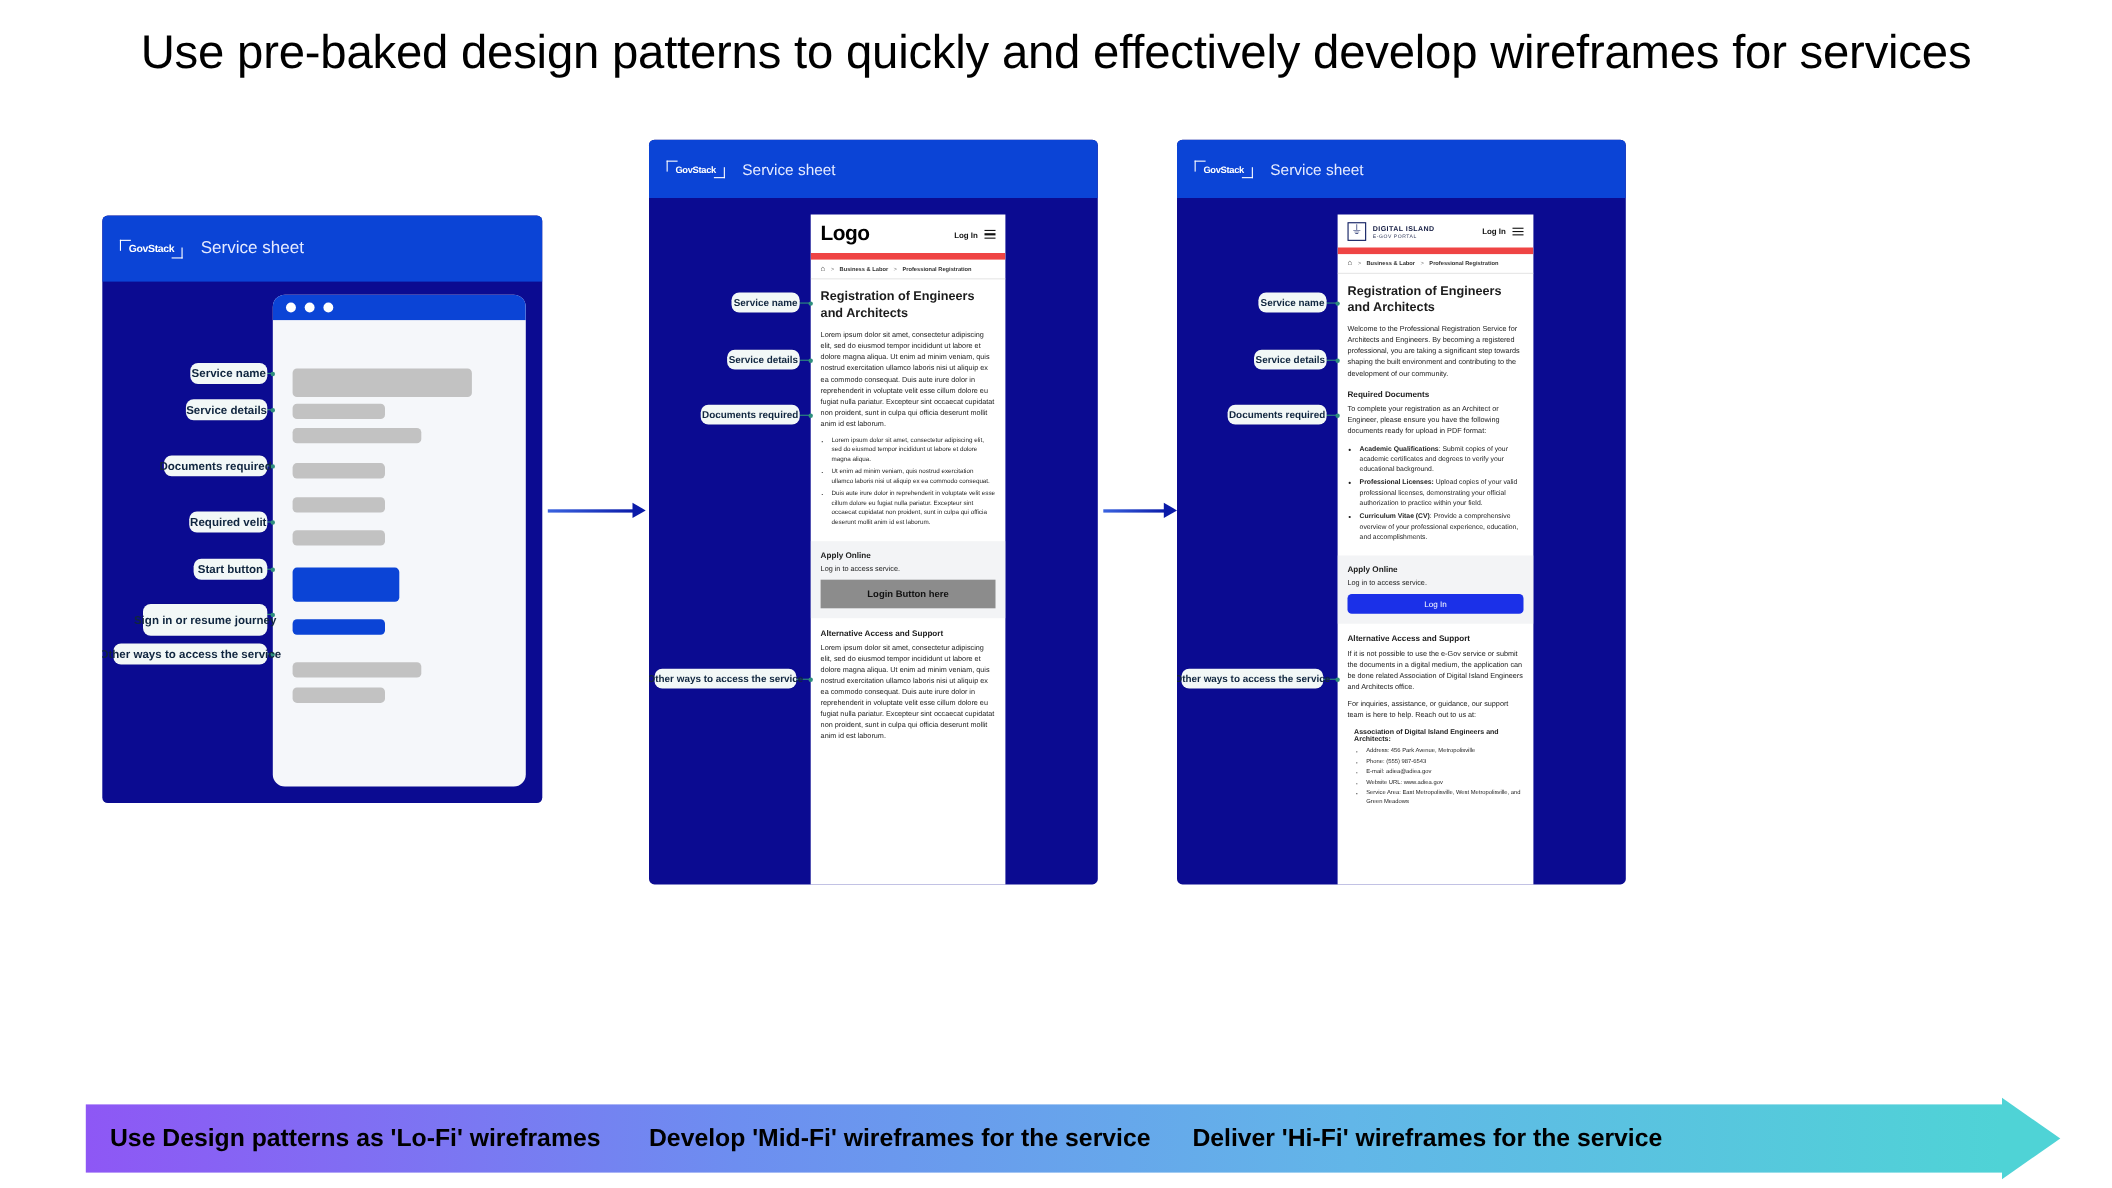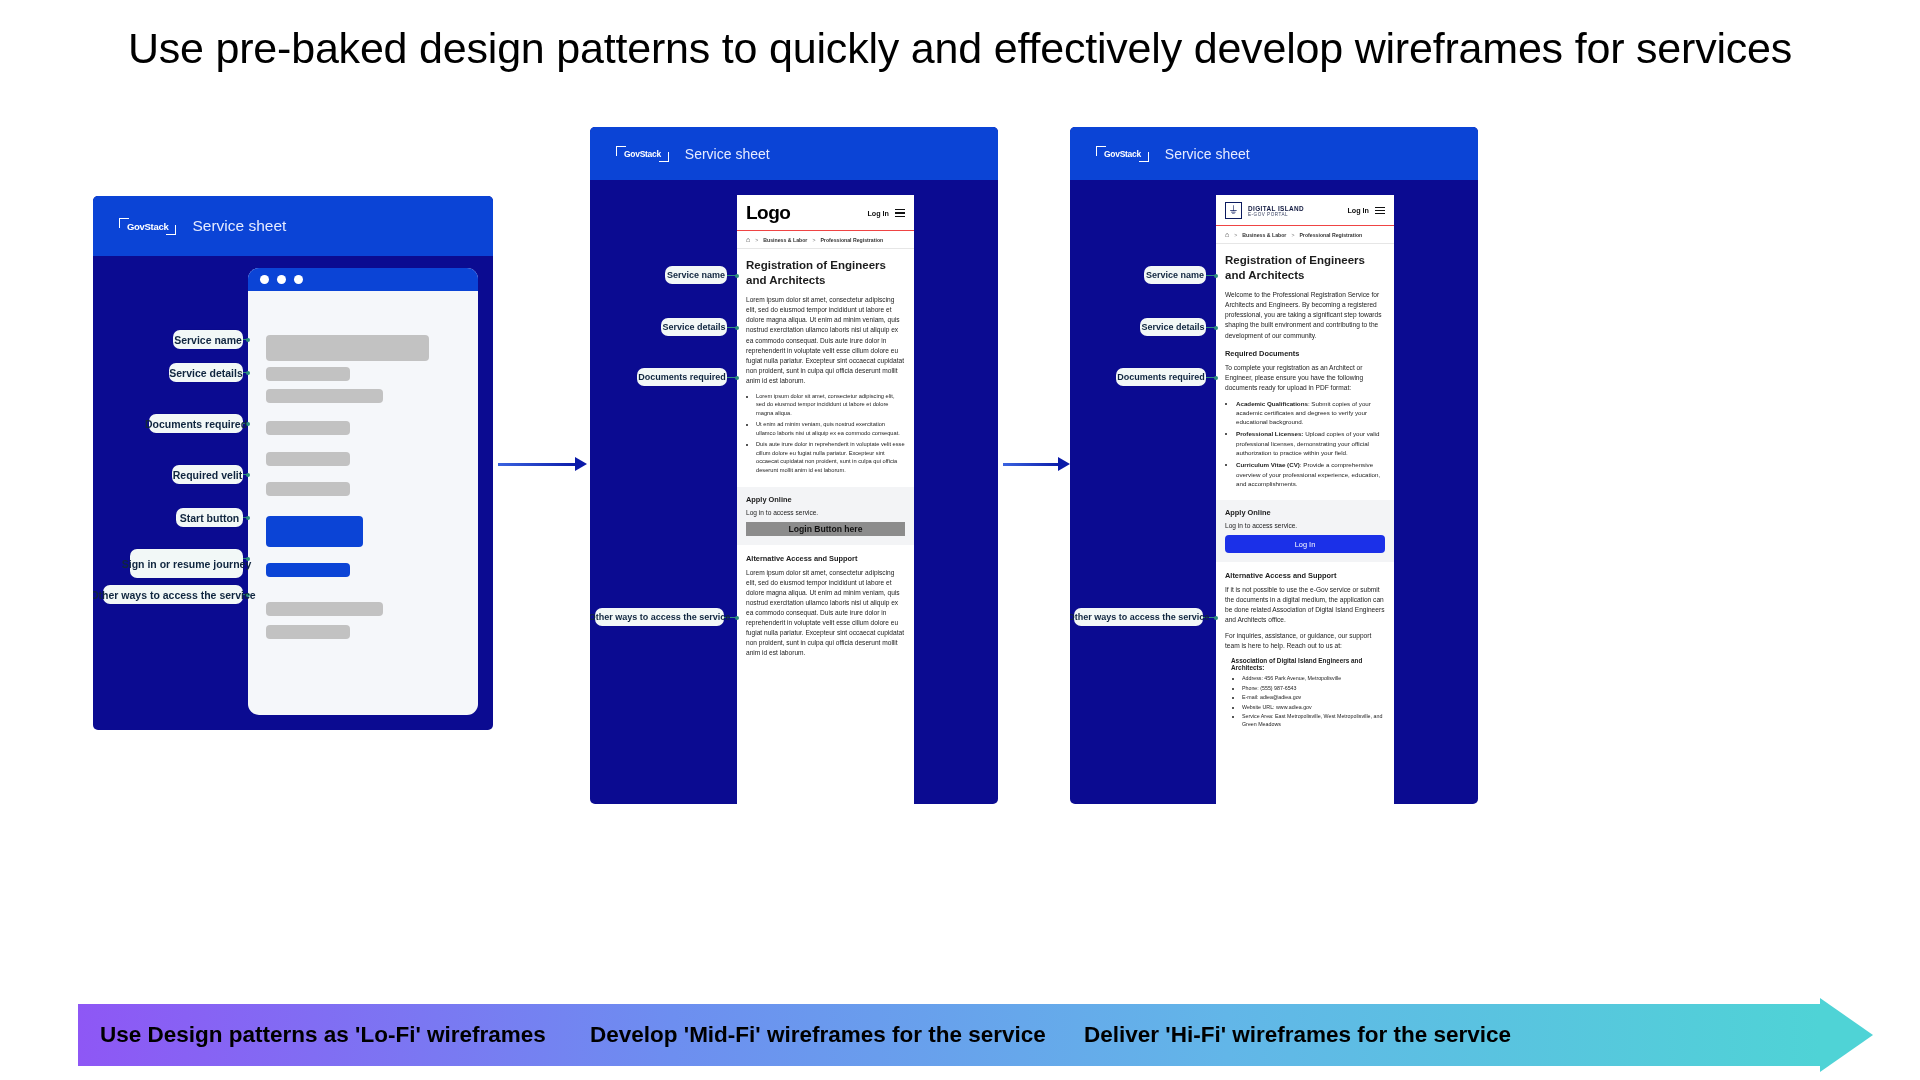--- a/index.html
+++ b/index.html
@@ -28,21 +28,21 @@
     background: #0b0b91;
     border-radius: 5px;
     overflow: hidden;
   }
   .panel-topbar {
     background: #0b44d6;
     width: 100%;
     display: flex;
     align-items: center;
     gap: 16px;
-    padding-left: 26px;
+    padding-left: 16px;
   }
   .gs-logo {
     position: relative;
     display: inline-block;
     color: #fff;
     font-weight: 700;
     letter-spacing: -0.3px;
   }
   .gs-logo .gs-text { display:block; padding: 3px 8px 3px 8px; }
   .gs-logo::before, .gs-logo::after {
@@ -109,21 +109,21 @@
   .doc {
     position: absolute;
     background: #ffffff;
     overflow: hidden;
   }
   #midfi-doc { left: 147px; top: 68px; width: 177px; height: 717px; }
 
   .doc-head {
     display:flex; align-items:center; justify-content:space-between;
     padding: 7px 9px 6px 9px;
-    border-bottom: 1px solid #ef4444;
+    border-bottom: 6px solid #ef4444;
   }
   .doc-logo-text { font-size: 19px; font-weight: 700; color:#000; letter-spacing:-0.5px;}
   .doc-head-right { display:flex; align-items:center; gap:6px; }
   .doc-login { font-size: 7.2px; font-weight:700; color:#111; }
   .burger { display:inline-block; width:10px; }
   .burger span { display:block; height:1.2px; background:#111; margin:2px 0; }
 
   .breadcrumb {
     display:flex; align-items:center; gap:5px;
     padding: 5px 9px;
@@ -138,21 +138,21 @@
   .doc-p { font-size: 6.6px; line-height: 1.52; color:#1c1c1c; margin-bottom: 6px; }
   .doc-ul { margin: 0 0 6px 10px; }
   .doc-ul li { font-size: 5.7px; line-height: 1.55; color:#1c1c1c; margin-bottom: 2px; }
   .doc-h2 { font-size: 7.4px; font-weight: 700; color:#1c1c1c; margin-bottom: 5px; }
   .doc-h3 { font-size: 6.4px; font-weight: 700; color:#1c1c1c; margin: 5px 0 4px 6px; }
 
   .apply-band { background:#f3f4f6; padding: 8px 9px 9px 9px; margin-top: 4px;}
   .apply-sub { font-size: 6.6px; color:#1c1c1c; margin-bottom: 6px; }
   .btn-grey {
     display:flex; align-items:center; justify-content:center;
-    height: 14px; background:#8c8c8c; color:#111;
+    height: 26px; background:#8c8c8c; color:#111;
     font-size: 8.6px; font-weight:700;
   }
   .btn-blue {
     display:flex; align-items:center; justify-content:center;
     height: 18px; background:#1b30e8; color:#fff; border-radius:4px;
     font-size: 7.4px; font-weight:400;
   }
 
   
   #panel-hifi { left: 1070px; top: 127px; width: 408px; height: 677px; }

